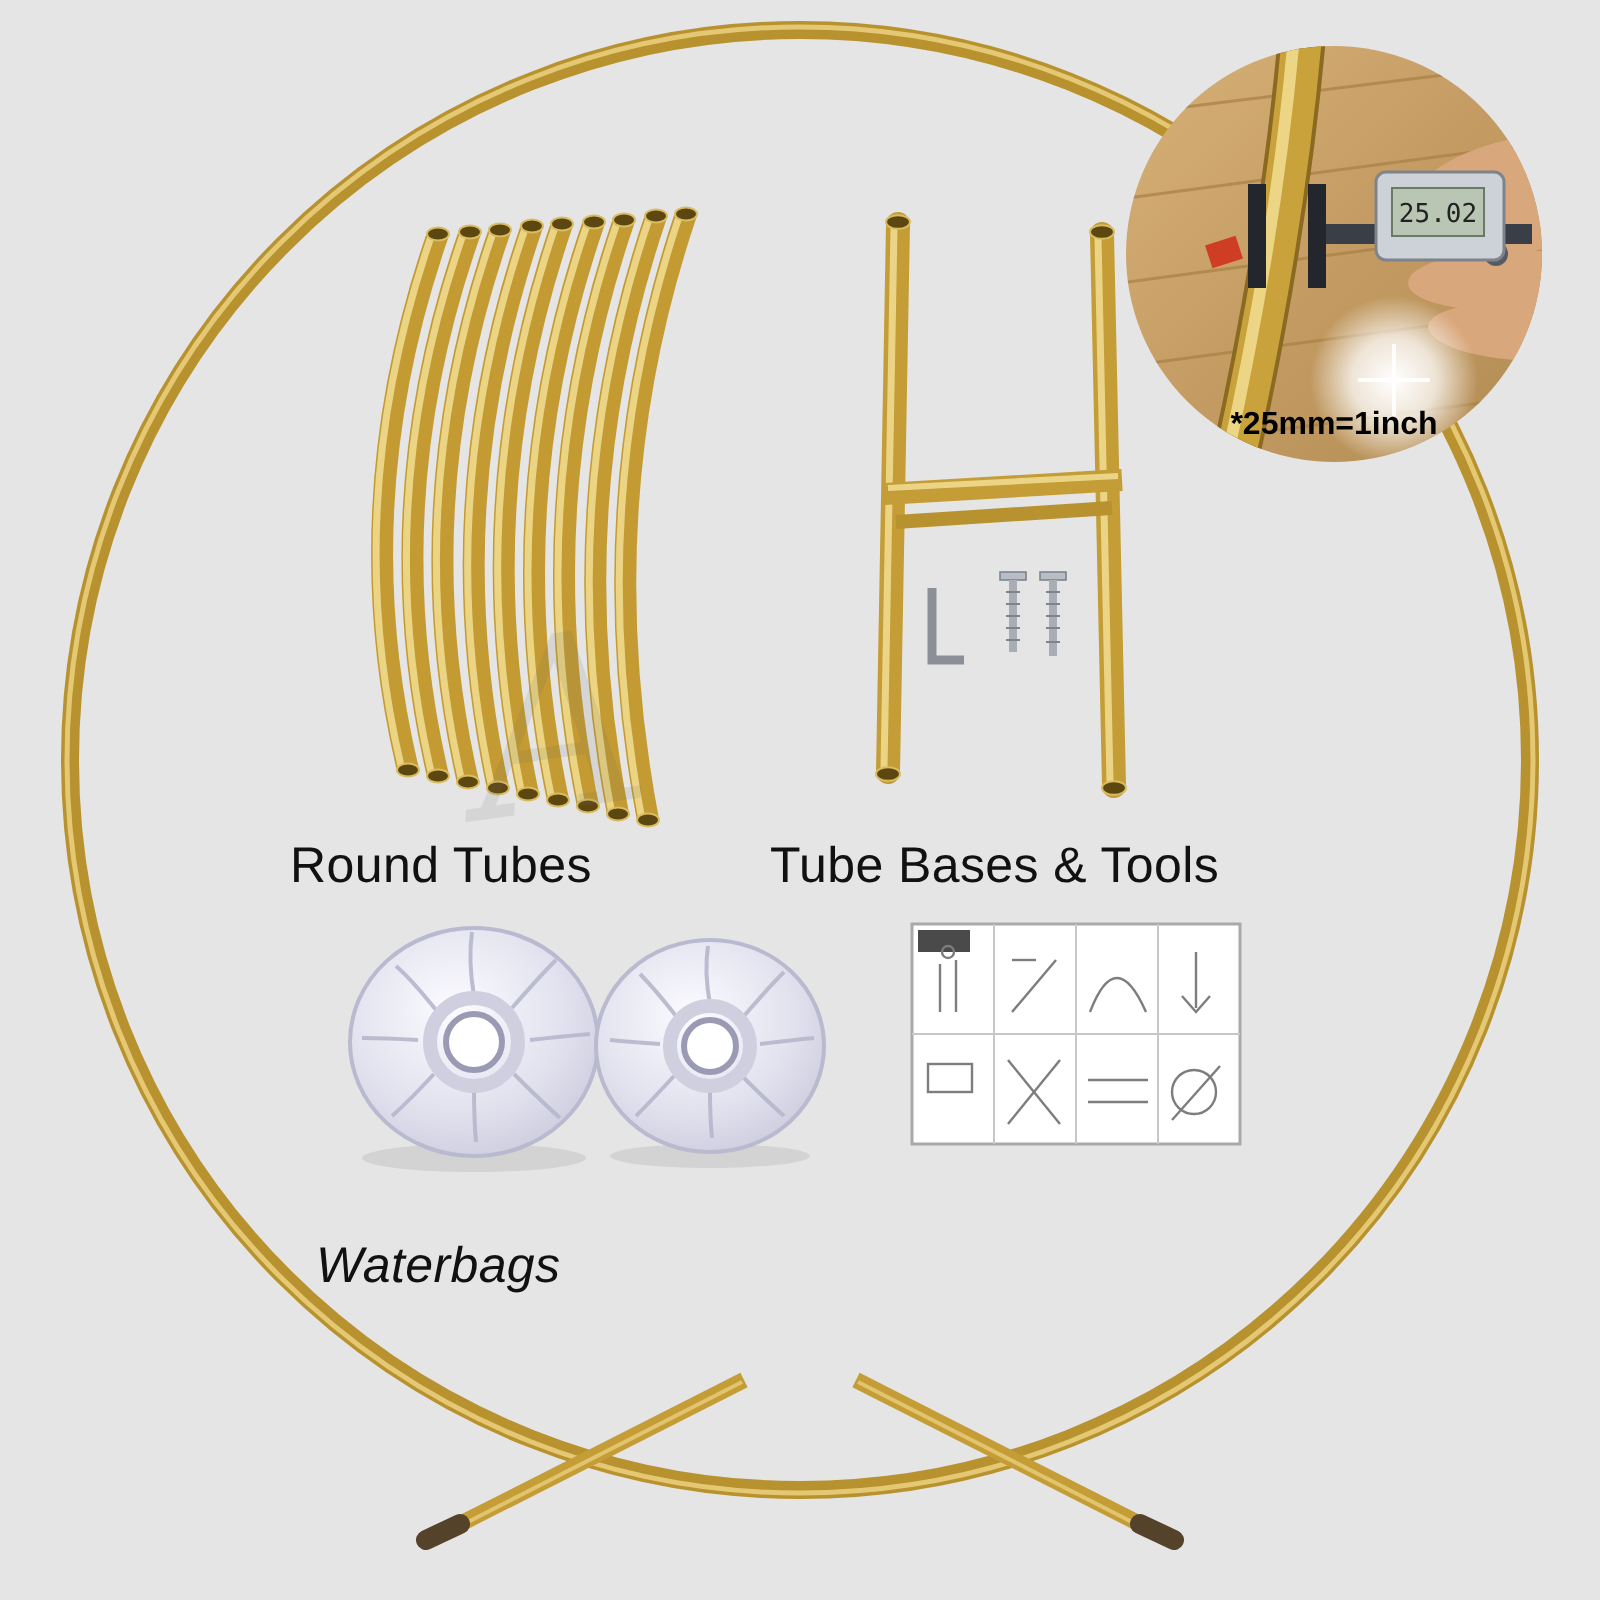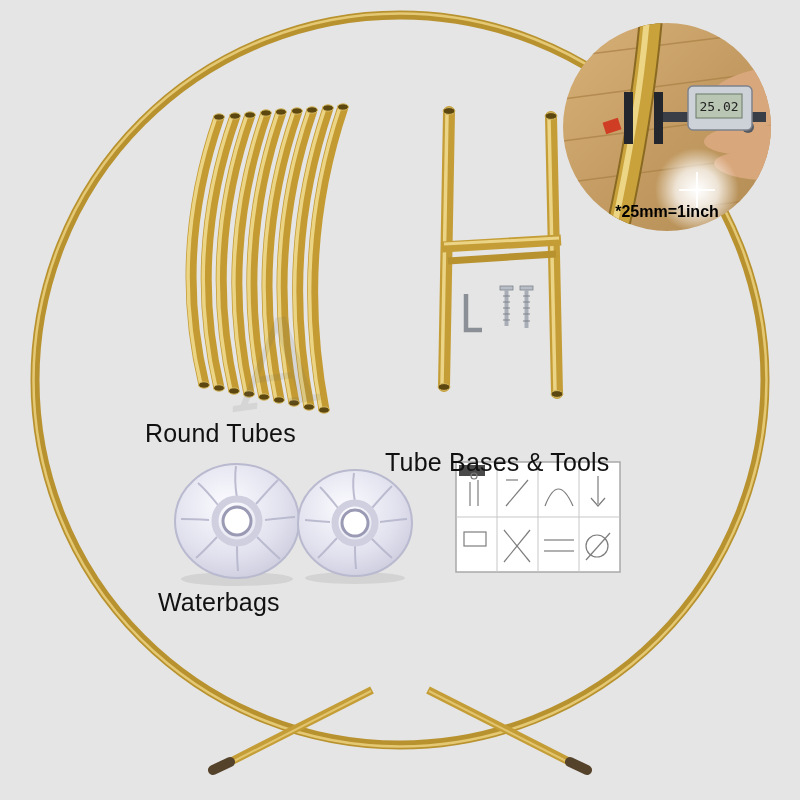--- a/index.html
+++ b/index.html
@@ -241,16 +241,16 @@
             <path d="M 679 190 H 715"></path>
       </g>
     </g>
     <text x="667" y="217" text-anchor="middle" font-size="16" font-weight="600" fill="#000" font-family="Liberation Sans, sans-serif">*25mm=1inch</text>
   </g>
 </svg>
 
 <div class="watermark">A</div>
 
 <div class="label" style="left:145px;top:419px;width:245px;">Round Tubes</div>
-<div class="label" style="left:385px;top:419px;width:255px;margin-top:29px;">Tube Bases &amp;  Tools</div>
-<div class="label" style="left:158px;top:588px;width:190px;">Waterbags</div>
+<div class="label" style="left:385px;top:419px;width:255px;">Tube Bases &amp;  Tools</div>
+<div class="label" style="left:158px;top:619px;width:190px;font-style:italic;">Waterbags</div>
 
 </div>
 
 </body></html>

